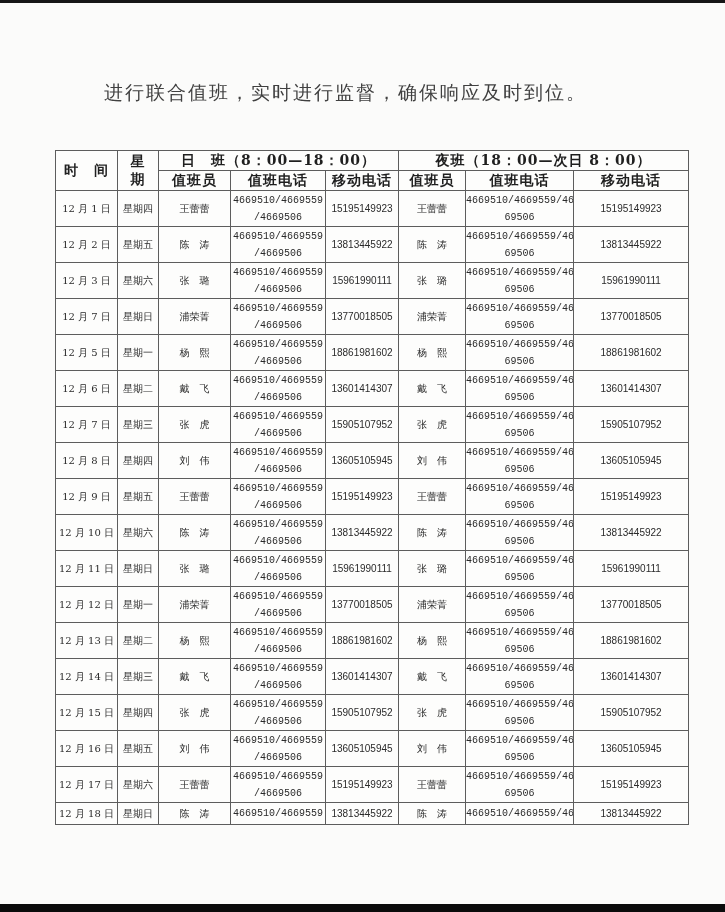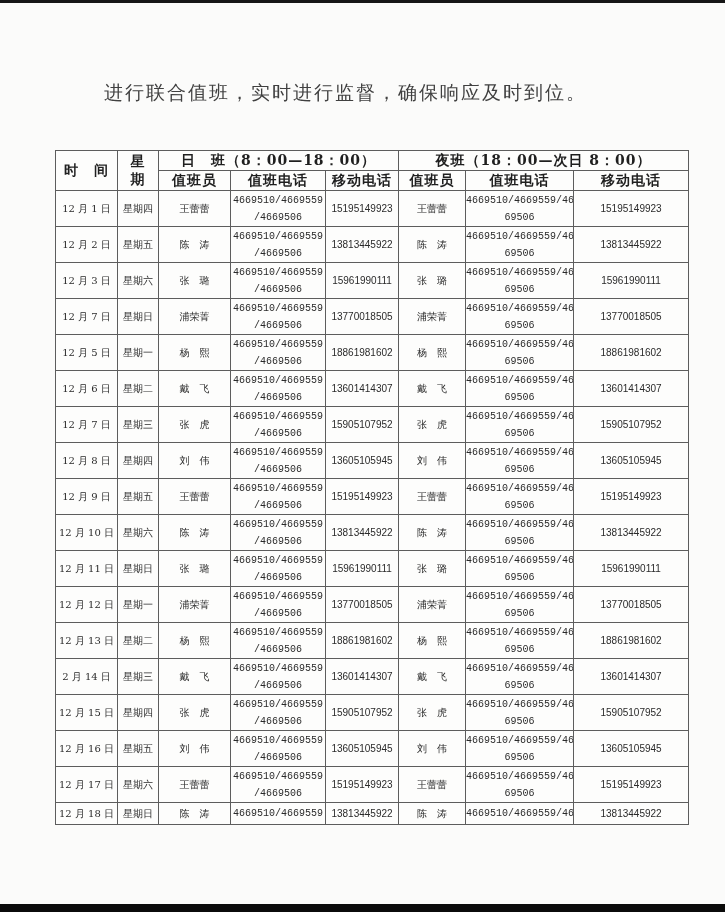--- a/index.html
+++ b/index.html
@@ -252,21 +252,21 @@
     <td>杨　熙</td>
     <td class="phone">4669510/4669559
 /4669506</td>
     <td class="num">18861981602</td>
     <td>杨　熙</td>
     <td class="phone">4669510/4669559/46
 69506</td>
     <td class="num">18861981602</td>
   </tr>
       <tr>
-    <td class="datecell">2 月 14 日</td>
+    <td class="datecell">12 月 14 日</td>
     <td>星期三</td>
     <td>戴　飞</td>
     <td class="phone">4669510/4669559
 /4669506</td>
     <td class="num">13601414307</td>
     <td>戴　飞</td>
     <td class="phone">4669510/4669559/46
 69506</td>
     <td class="num">13601414307</td>
   </tr>

